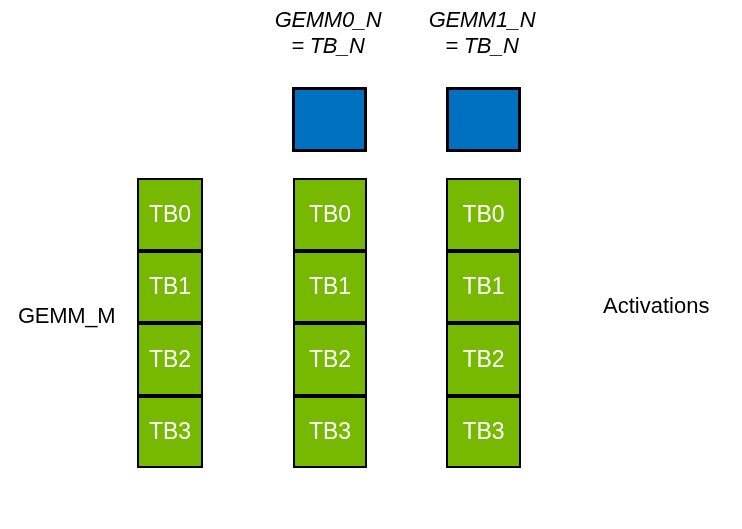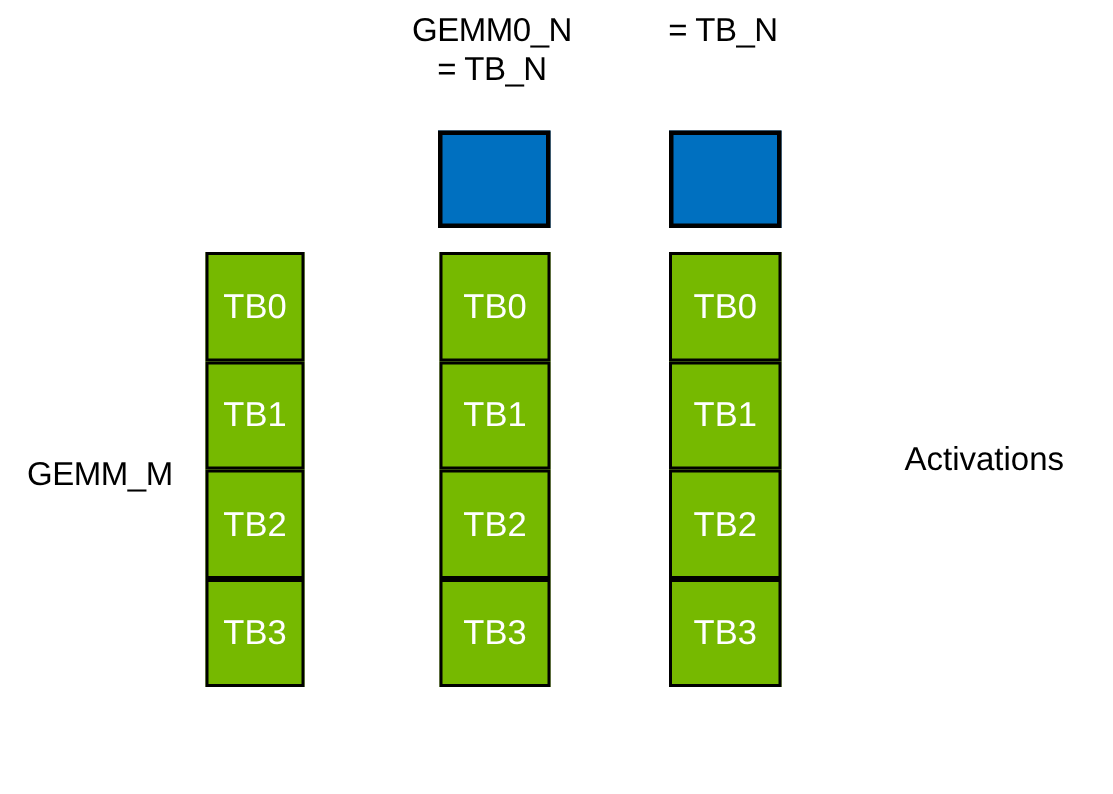--- a/index.html
+++ b/index.html
@@ -20,36 +20,36 @@
     top: 7px;
     width: 150px;
     text-align: center;
     font-size: 22px;
     line-height: 26px;
     letter-spacing: -0.3px;
     font-weight: 400;
   }
   .hdr0 { left: 253px; }
   .hdr1 { left: 407px; }
-  .hdr-line { display: block; }
+  .hdr-line { display: block; font-style: italic; }
 
   
   .blue-tile {
     position: absolute;
     top: 87px;
     width: 69px;
     height: 59px;
     background: var(--c-weight_blue, #0070c0);
     border: 3px solid var(--c-border, #000000);
   }
   .sq0 { left: 292px; }
   .sq1 { left: 446px; }
 
   
-  .col { position: absolute; top: 168px; }
+  .col { position: absolute; top: 178px; }
   .col0 { left: 137px; width: 66px; }
   .col1 { left: 293px; width: 74px; }
   .col2 { left: 446px; width: 75px; }
 
   .cell {
     box-sizing: border-box;
     width: 100%;
     height: 72.5px;
     background: var(--c-activation_green, #76b900);
     border: 2.5px solid var(--c-border, #000000);
@@ -75,20 +75,21 @@
 </head>
 <body>
 
 <div class="diagram">
 
   <div class="hdr hdr0">
     <span class="hdr-line">GEMM0_N</span>
     <span class="hdr-line">= TB_N</span>
   </div>
   <div class="hdr hdr1">
+    <span class="hdr-line">GEMM1_N</span>
     <span class="hdr-line">= TB_N</span>
   </div>
 
   <div class="blue-tile sq0"></div>
   <div class="blue-tile sq1"></div>
 
   <div class="col col0">
     <div class="cell">TB0</div>
     <div class="cell">TB1</div>
     <div class="cell">TB2</div>

